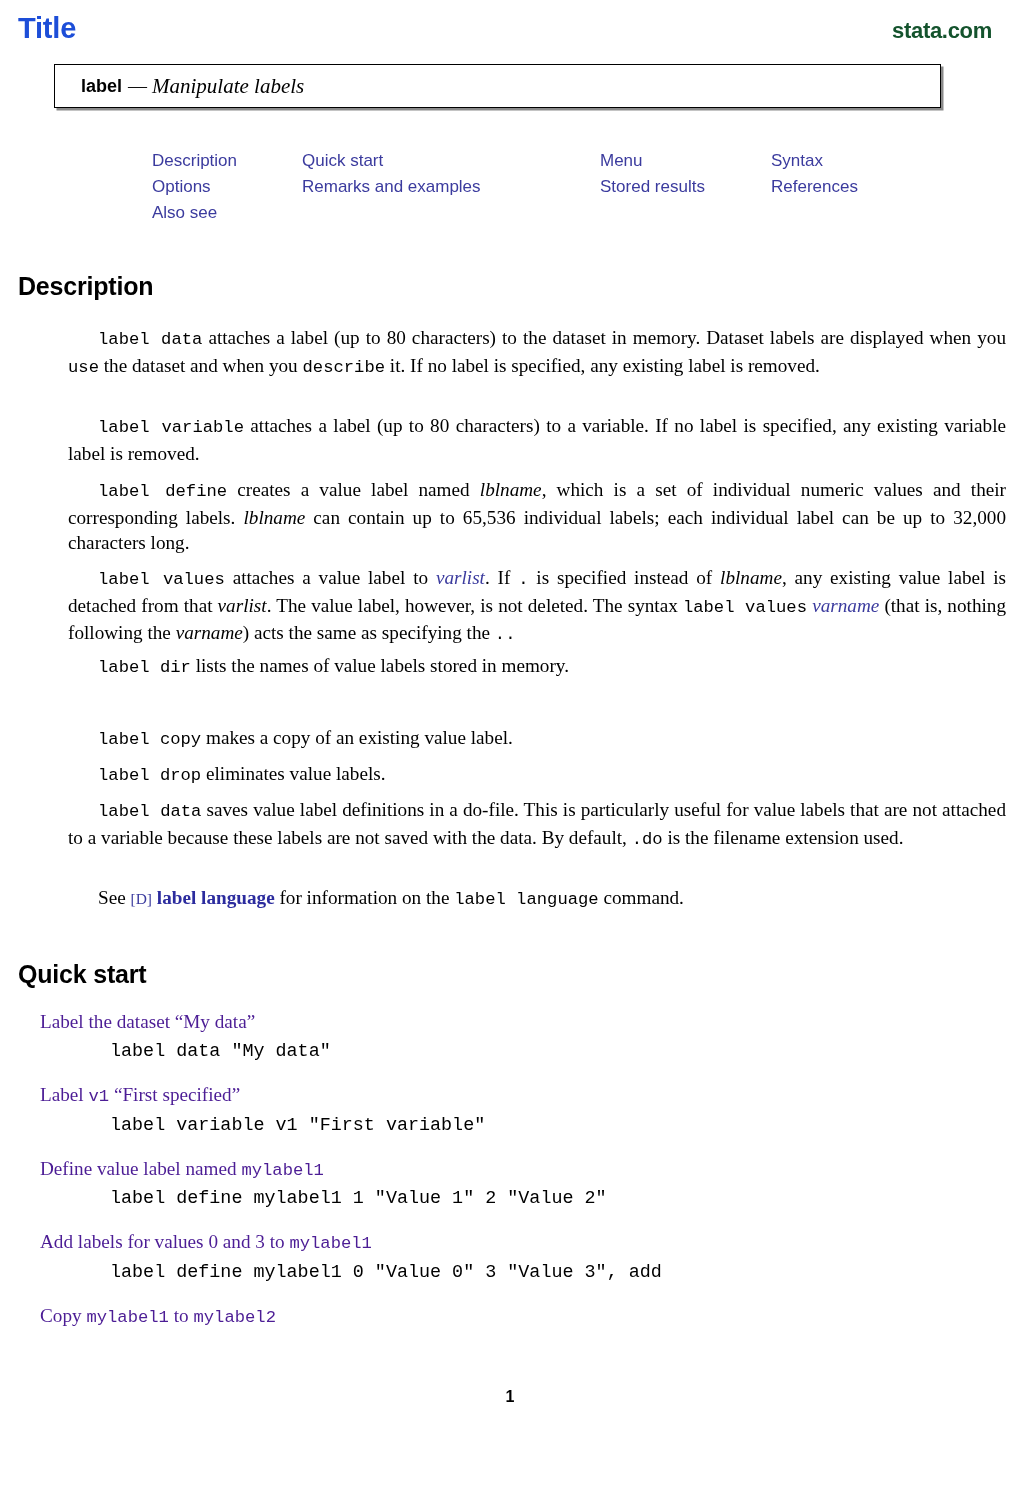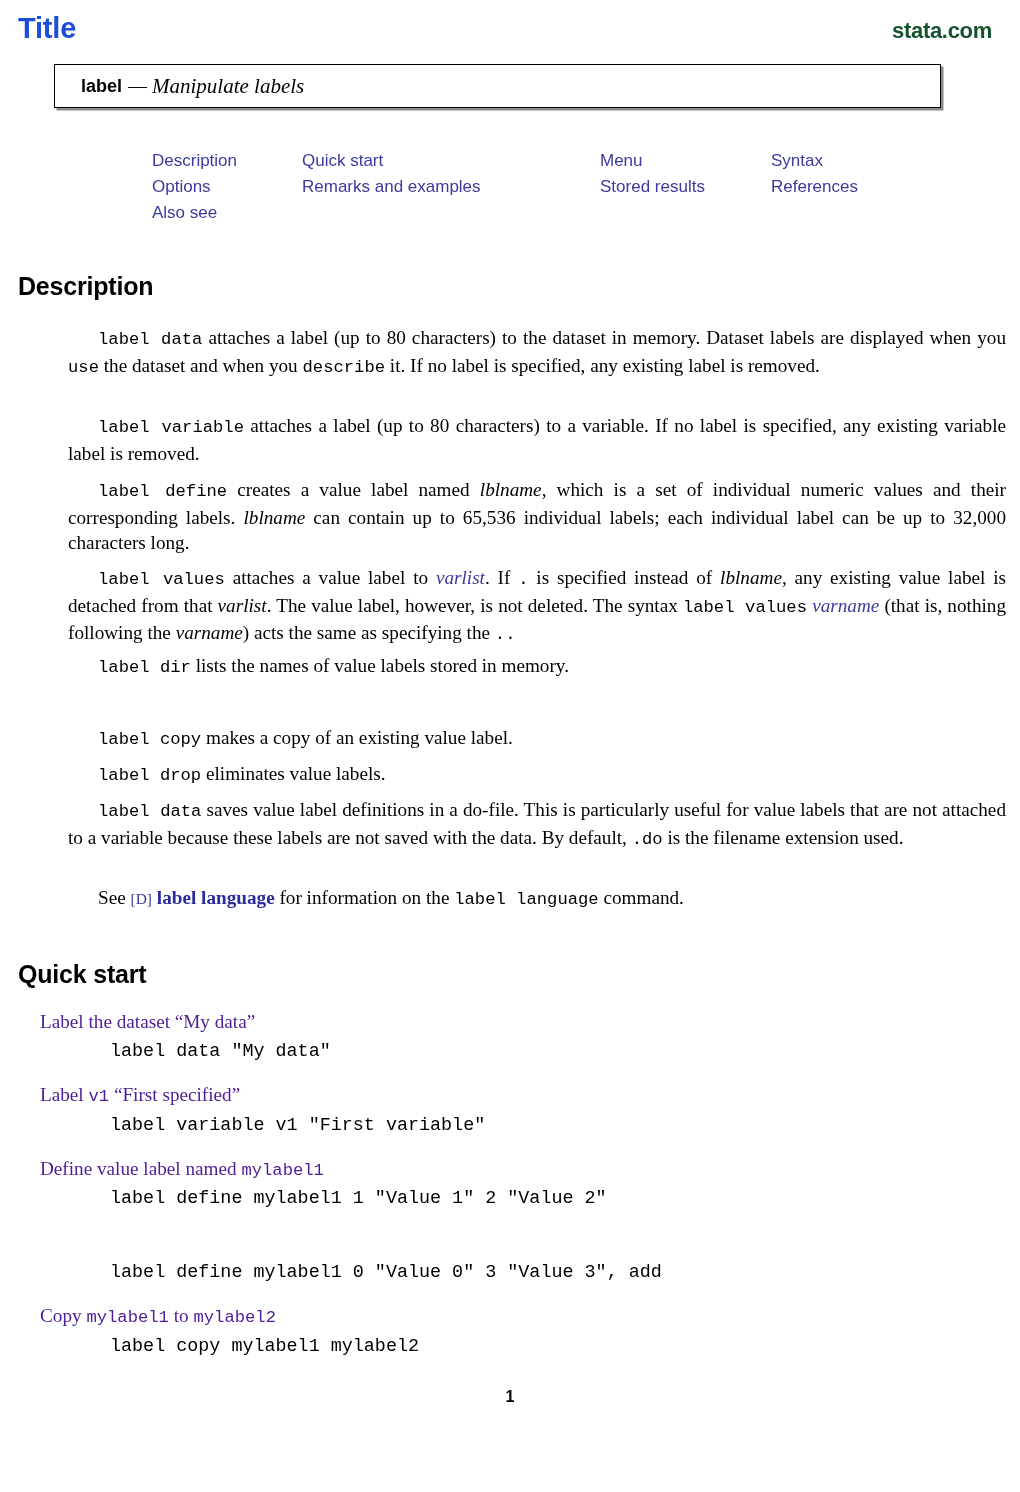--- a/index.html
+++ b/index.html
@@ -249,20 +249,20 @@
 
   <div class="qs-label" style="top:1009px;"><span>Label the dataset </span><span>“My data”</span></div>
   <div class="qs-code" style="top:1039px;">label data "My data"</div>
 
   <div class="qs-label" style="top:1082px;"><span>Label </span><code class="tt">v1</code><span> “First specified”</span></div>
   <div class="qs-code" style="top:1113px;">label variable v1 "First variable"</div>
 
   <div class="qs-label" style="top:1156px;"><span>Define value label named </span><code class="tt">mylabel1</code></div>
   <div class="qs-code" style="top:1186px;">label define mylabel1 1 "Value 1" 2 "Value 2"</div>
 
+  <div class="qs-label" style="top:1229px;"><span>Add labels for values 0 and 3 to </span><code class="tt">mylabel1</code></div>
   <div class="qs-code" style="top:1260px;">label define mylabel1 0 "Value 0" 3 "Value 3", add</div>
 
   <div class="qs-label" style="top:1303px;"><span>Copy </span><code class="tt">mylabel1</code><span> to </span><code class="tt">mylabel2</code></div>
-  <div class="qs-code" style="top:1334px;">label copy mylabel1 mylabel2</div>
 
   <div class="pagenum">1</div>
 
 </div>
 
 </body></html>

